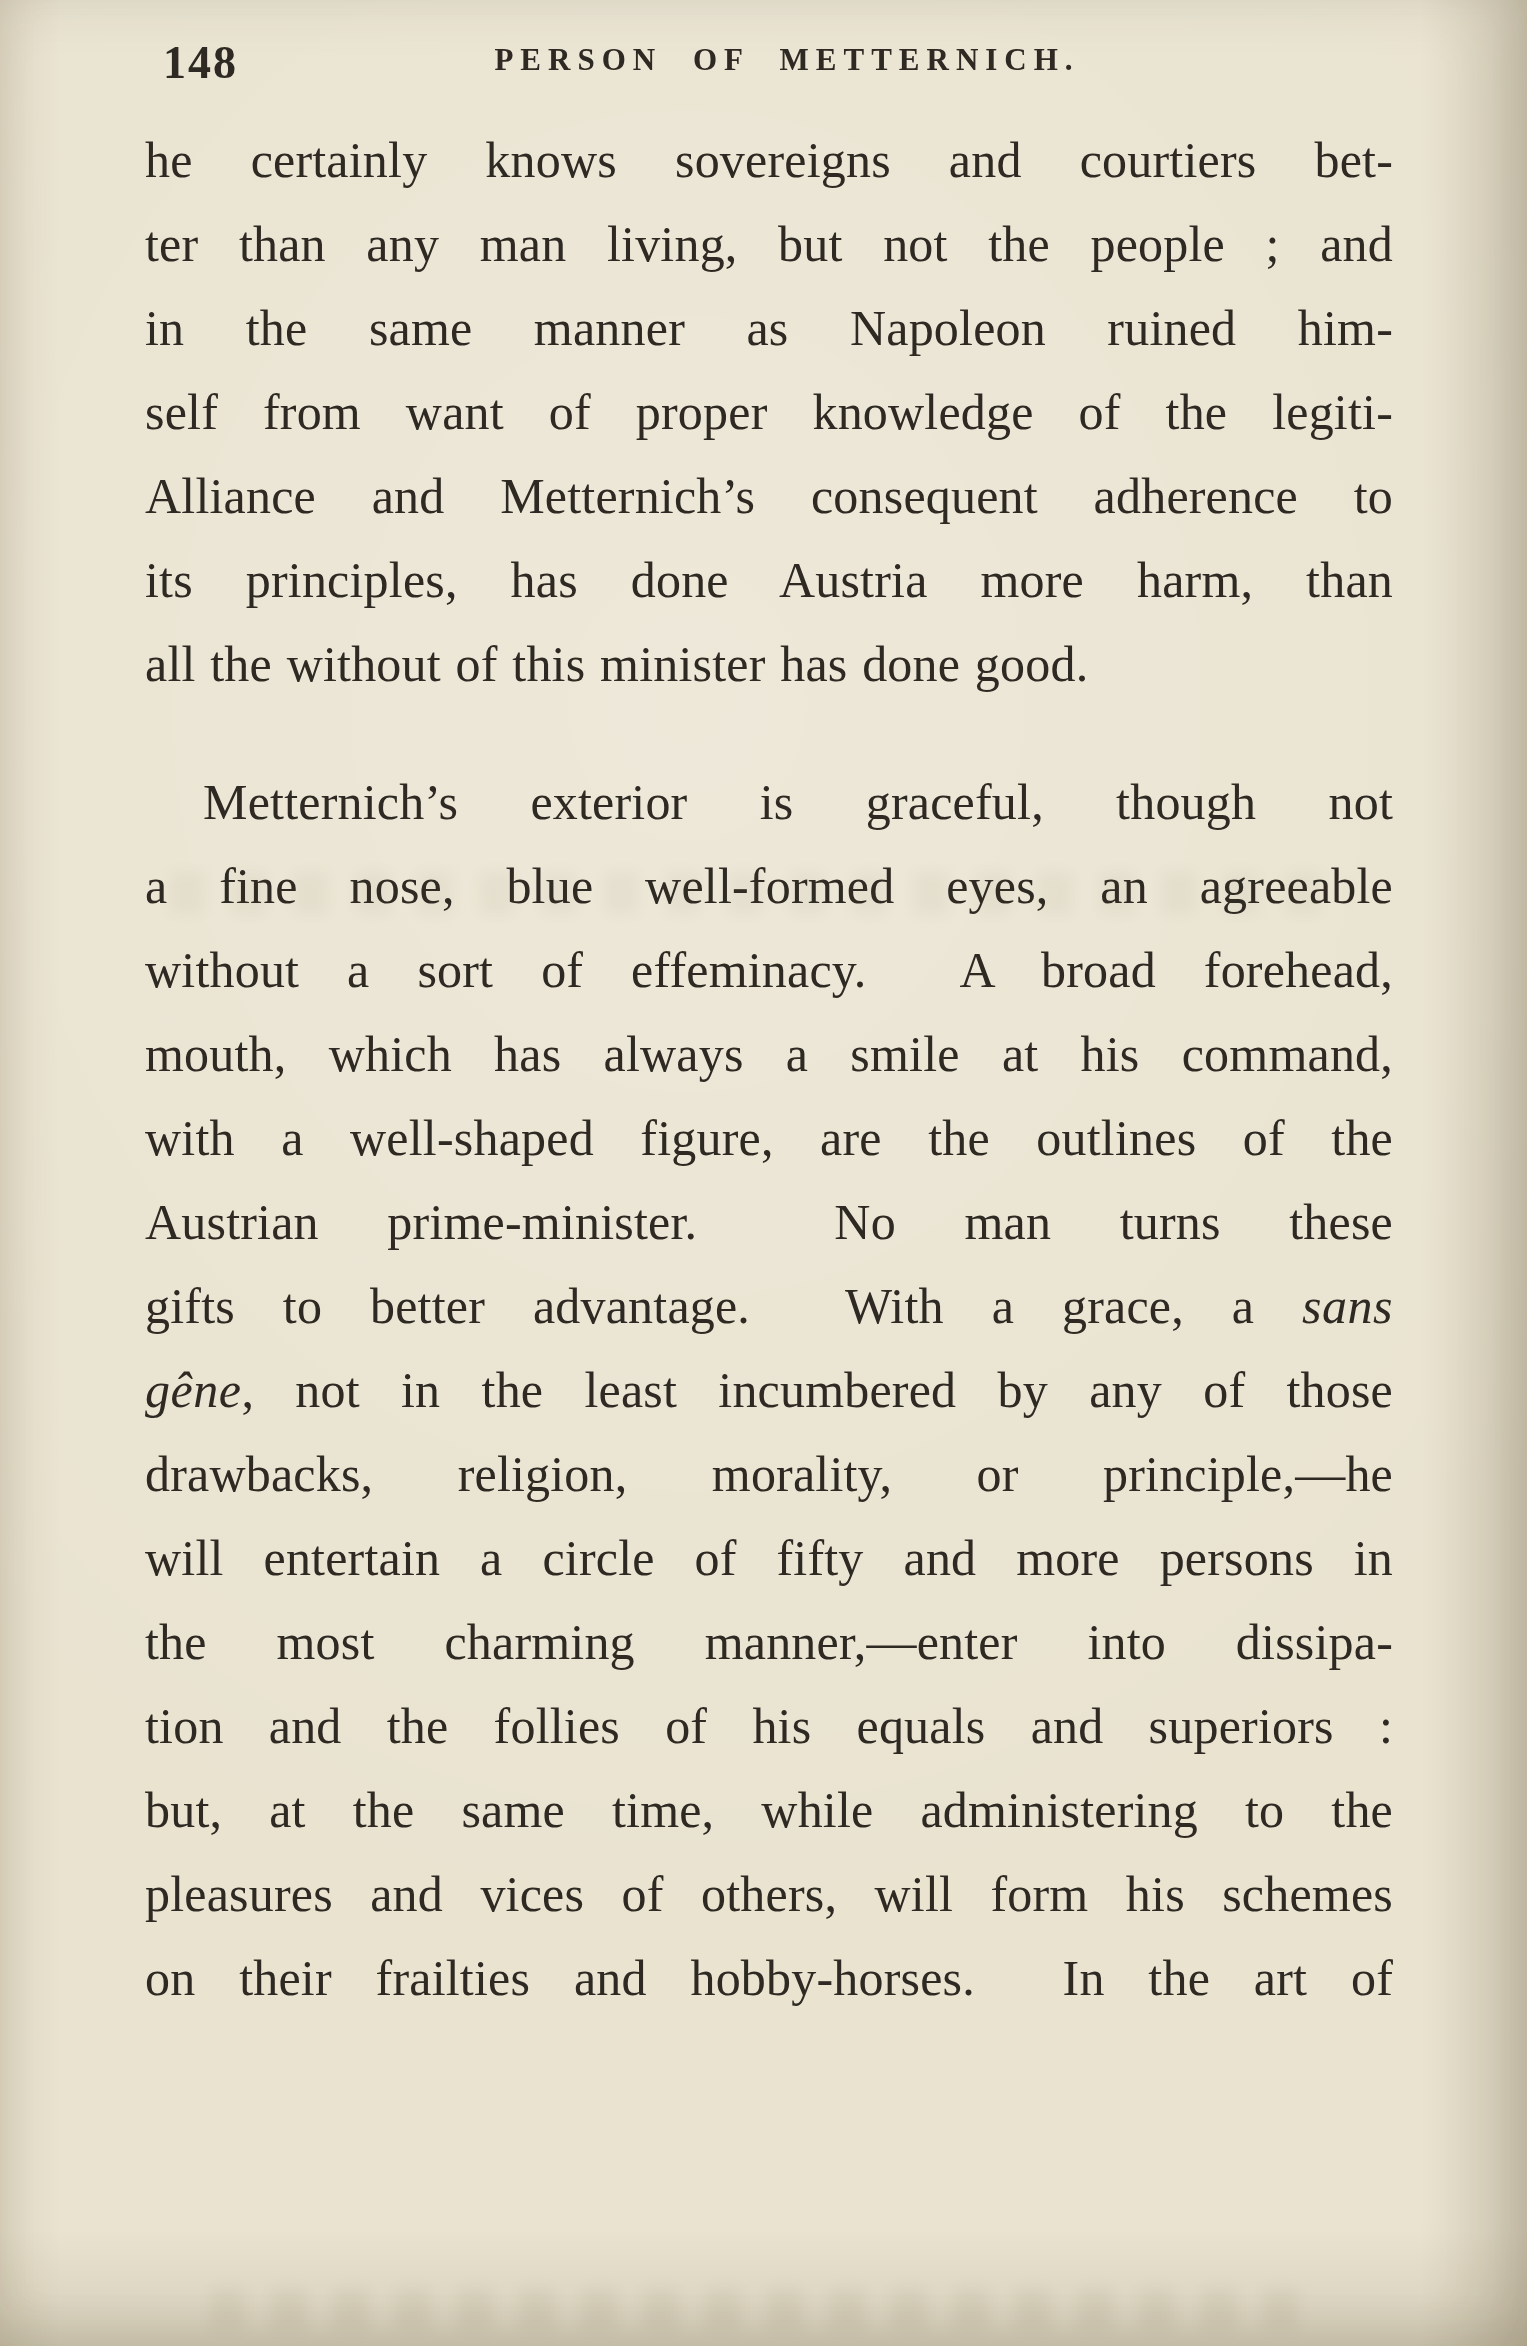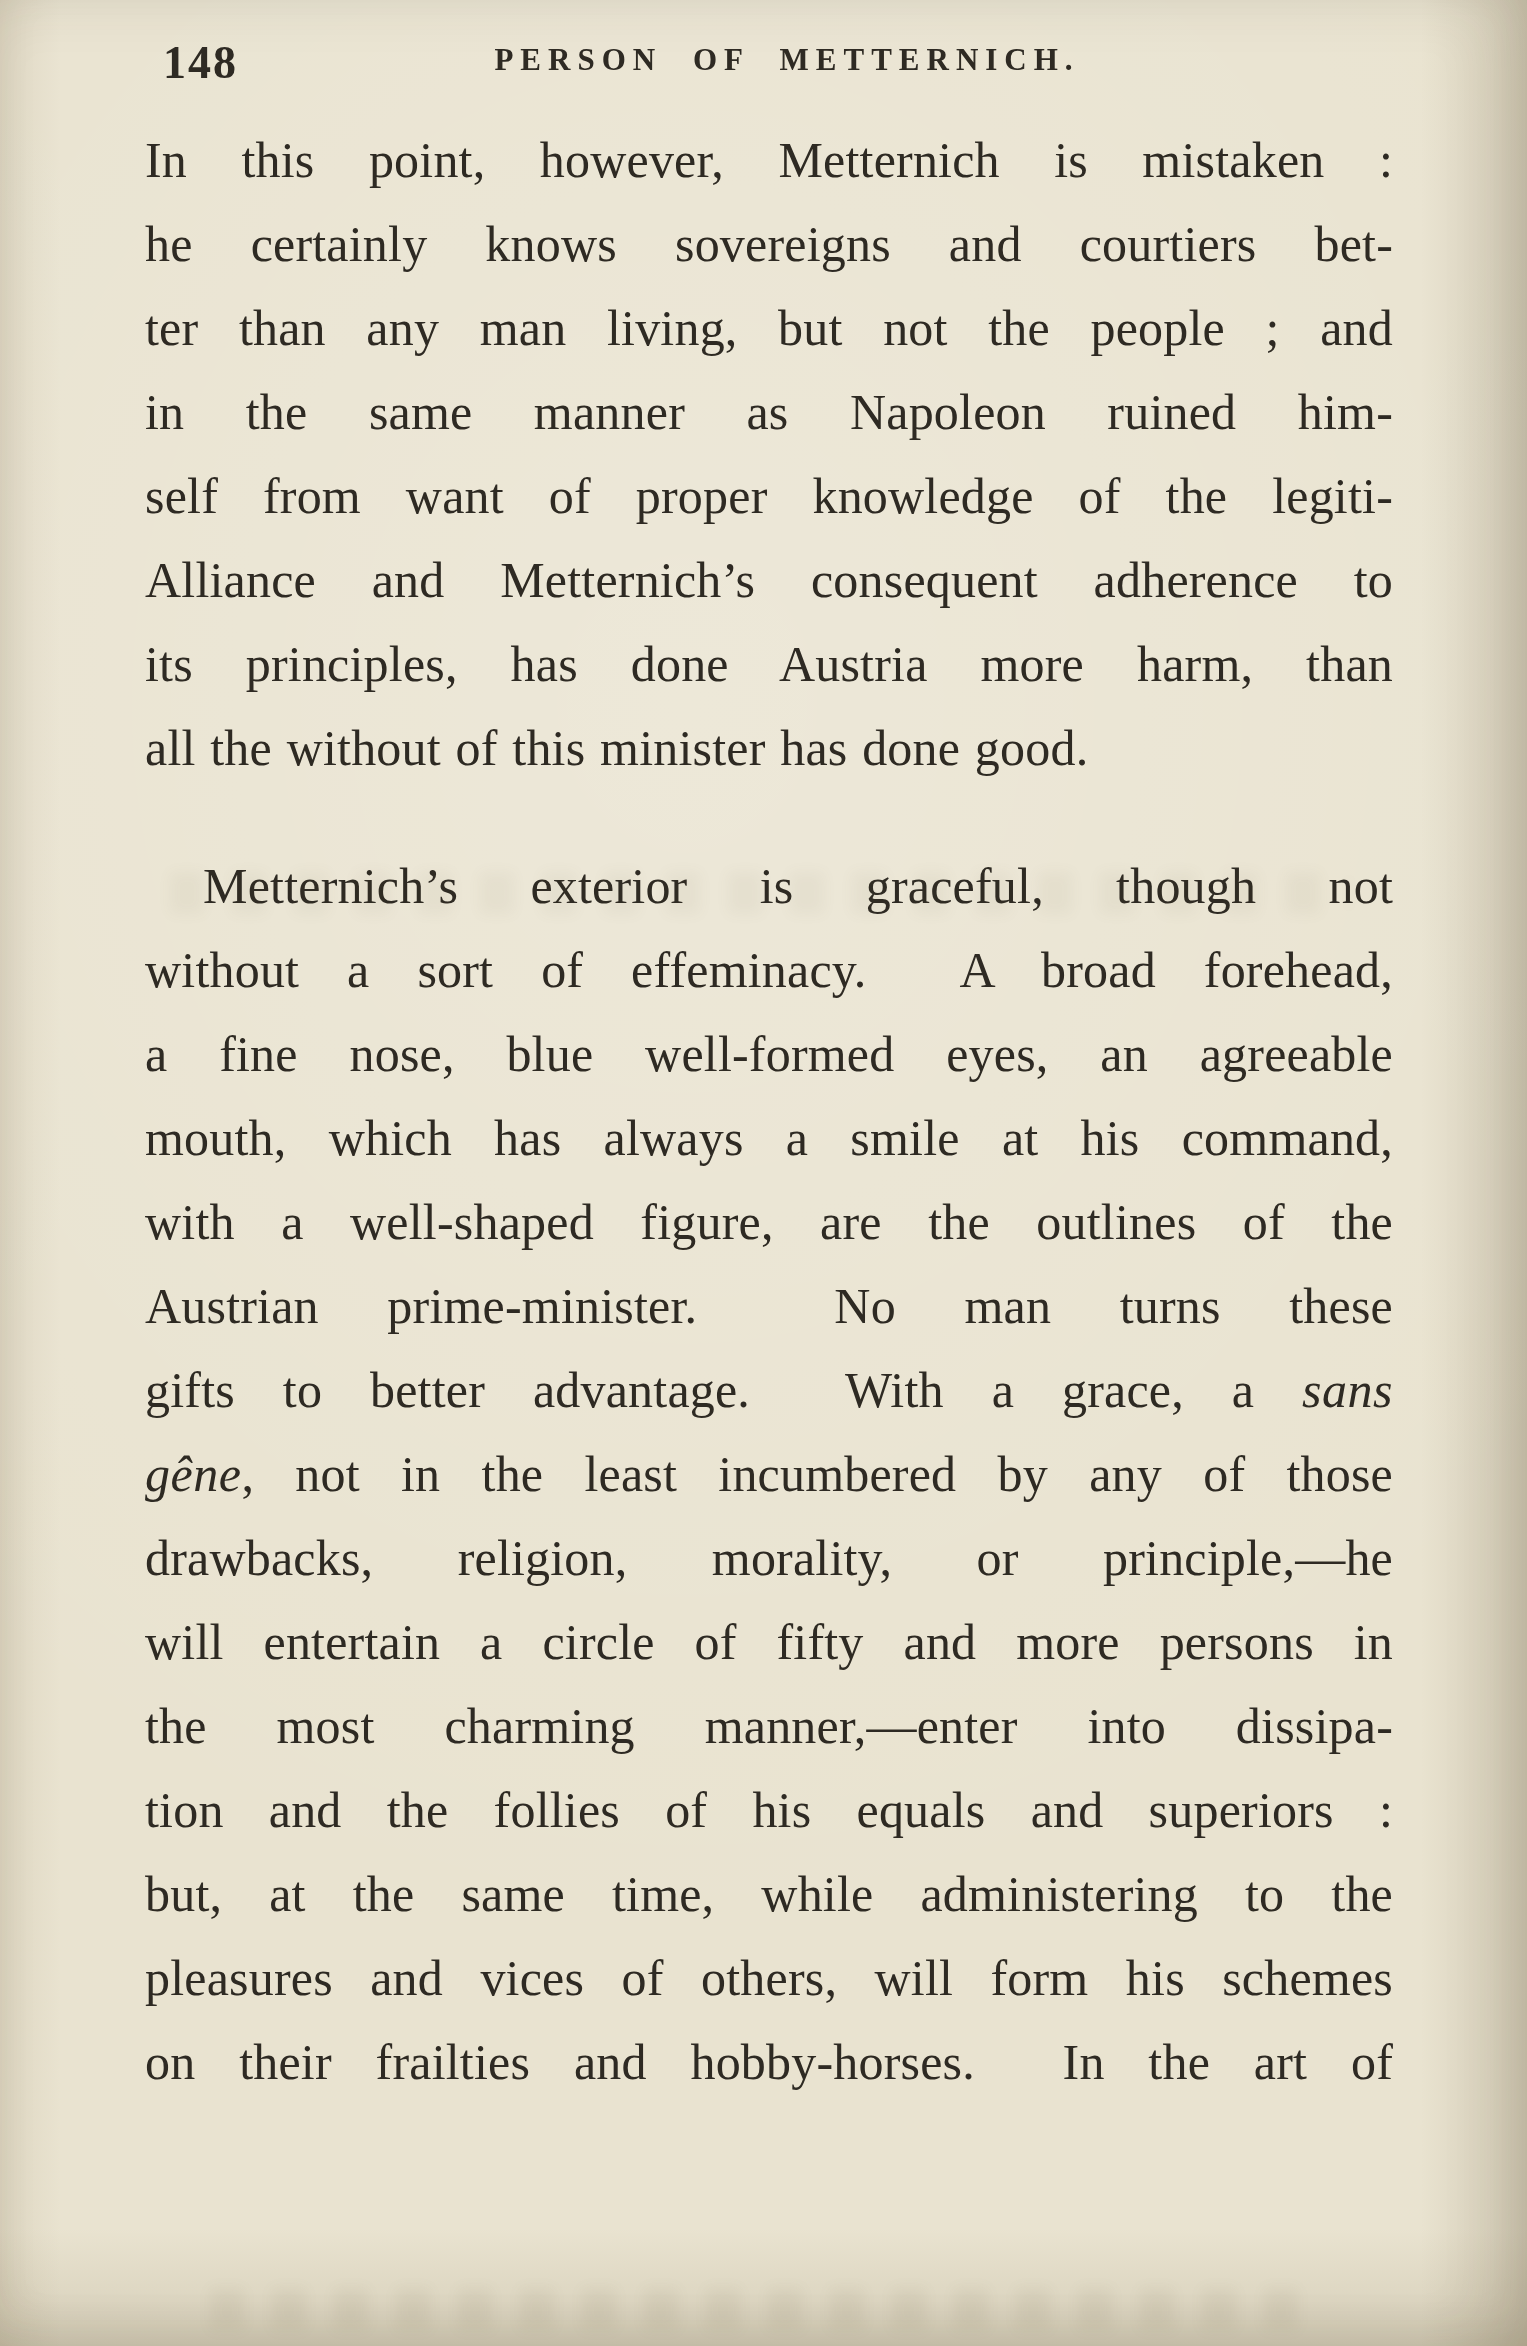--- a/index.html
+++ b/index.html
@@ -93,33 +93,32 @@
 
 <div class="page">
 
   <div class="header-row">
     <span class="page-number">148</span>
     <span class="running-header">PERSON OF METTERNICH.</span>
   </div>
 
   <div class="text-block" id="text-block">
       <div class="paragraph">
-        <div class="line">In this point, however, Metternich is mistaken&nbsp;:</div>
         <div class="line">he certainly knows sovereigns and courtiers bet-</div>
         <div class="line">ter than any man living, but not the people&nbsp;; and</div>
         <div class="line">in the same manner as Napoleon ruined him-</div>
         <div class="line">self from want of proper knowledge of the legiti-</div>
         <div class="line">Alliance and Metternich’s consequent adherence to</div>
         <div class="line">its principles, has done Austria more harm, than</div>
         <div class="line last">all the without of this minister has done good.</div>
       </div>
       <div class="paragraph">
         <div class="line indent">Metternich’s exterior is graceful, though not</div>
+        <div class="line">a fine nose, blue well-formed eyes, an agreeable</div>
         <div class="line">without a sort of effeminacy.&nbsp; A broad forehead,</div>
-        <div class="line">a fine nose, blue well-formed eyes, an agreeable</div>
         <div class="line">mouth, which has always a smile at his command,</div>
         <div class="line">with a well-shaped figure, are the outlines of the</div>
         <div class="line">Austrian prime-minister.&nbsp; No man turns these</div>
         <div class="line">gifts to better advantage.&nbsp; With a grace, a <em>sans</em></div>
         <div class="line"><em>gêne</em>, not in the least incumbered by any of those</div>
         <div class="line">drawbacks, religion, morality, or principle,—he</div>
         <div class="line">will entertain a circle of fifty and more persons in</div>
         <div class="line">the most charming manner,—enter into dissipa-</div>
         <div class="line">tion and the follies of his equals and superiors&nbsp;:</div>
         <div class="line">but, at the same time, while administering to the</div>

